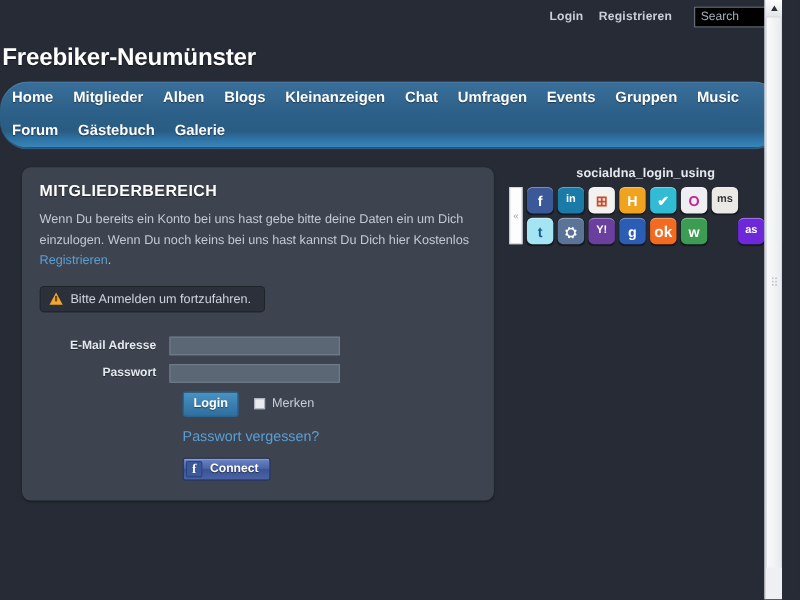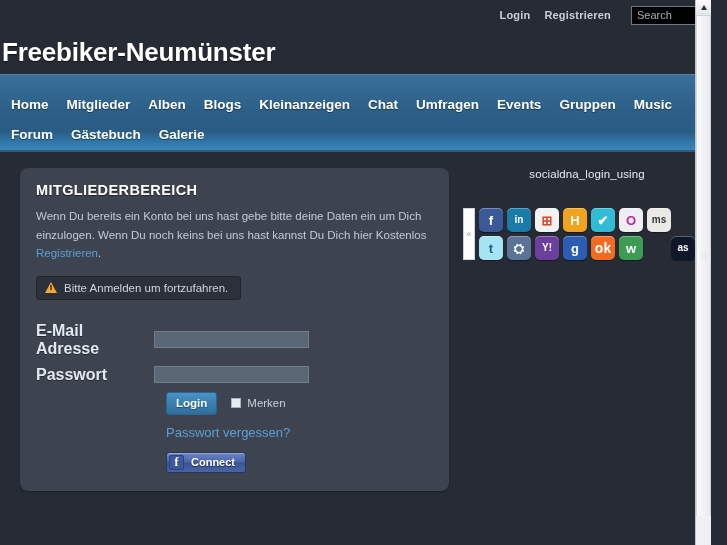--- a/index.html
+++ b/index.html
@@ -28,31 +28,32 @@
     background:#000000; border:1px solid #6d7886;
     color:#9aa5b3; font-size:11px;
     padding: 0 5px; outline:none;
     font-family:"Liberation Sans", sans-serif;
   }
   .search-box::placeholder { color:#a6b0bd; }
 
   
   .logo-wrap { height: 44px; padding-left: 2px; display:flex; align-items:center; }
   .logo {
-    color:#ffffff; font-size:26px; font-weight:bold;
+    color:#ffffff; font-size:22px; font-weight:bold;
     letter-spacing:-0.2px;
     text-shadow: 0 1px 1px rgba(0,0,0,.6);
   }
 
   
   .nav {
     background: linear-gradient(to bottom, #3a6f9b 0%, #2d6189 45%, #2a5c83 75%, #2f78ab 90%, #3a84b8 100%);
     border-bottom: 2px solid #2b5c80;
-    padding: 16px 0 0 2px;
+    padding: 0 0 0 2px;
     box-shadow: inset 0 1px 0 rgba(255,255,255,.12);
+    border-radius: 26px;
   }
   .nav-row { display:flex; flex-wrap:wrap; align-items:center; }
   .nav-item {
     color:#ffffff; font-size:13.5px; font-weight:bold;
     padding: 8px 9px; text-decoration:none; white-space:nowrap;
     text-shadow: 0 1px 1px rgba(0,0,0,.45);
     line-height:1.05;
   }
 
   
@@ -86,22 +87,22 @@
     box-shadow: inset 0 0 0 1px rgba(0,0,0,.25);
   }
   .warn-tri { width:0;height:0; border-left:6.5px solid transparent;
     border-right:6.5px solid transparent; border-bottom:11px solid #f0a830;
     position:relative; flex:0 0 auto; }
   .warn-tri:after{ content:""; position:absolute; left:-1px; top:3px;
     width:2px;height:5px;background:#7a4a05; }
 
   .form-row { display:flex; align-items:center; margin-bottom: 8px; }
   .form-label {
-    width: 118px; padding-right: 28px;
-    color:#e4e9ef; font-size:16px; font-weight:bold;
+    width: 118px; text-align:right; padding-right: 12px;
+    color:#e4e9ef; font-size:11px; font-weight:bold;
     text-shadow:0 1px 0 rgba(0,0,0,.4);
   }
   .form-input {
     width: 155px; height: 17px;
     background:#5c6775; border:1px solid #727d8b;
     outline:none; color:#fff; font-size:11px;
     padding: 0 4px;
     font-family:"Liberation Sans", sans-serif;
   }
   .form-actions { display:flex; align-items:center; padding-left: 130px; margin-top: 8px; }
@@ -135,22 +136,22 @@
     width:15px;height:15px;background:#3b5998;border:1px solid #2b4480;
     color:#fff; font-size:12px; font-weight:bold; font-family:"Liberation Serif", serif;
     display:flex; align-items:center; justify-content:center;
     line-height:1; border-radius:2px; margin-right:7px;
   }
   .fb-label { color:#fff; font-size:11px; font-weight:bold;
     text-shadow:0 1px 1px rgba(0,0,0,.5); }
 
   
   .social-title {
-    text-align:center; color:#e6eaf0; font-size:11.5px; font-weight:normal;
-    margin: 0 0 28px 0; letter-spacing:.1px;
+    text-align:center; color:#e6eaf0; font-size:11.5px; font-weight:bold;
+    margin: 0 0 6px 0; letter-spacing:.1px;
   }
   .social-body { display:flex; align-items:stretch; justify-content:center; gap:4px; }
   .s-arrow {
     width:12px; background:#fdfdfd; border:1px solid #cfd4da;
     display:flex; align-items:center; justify-content:center;
     color:#9aa1aa; font-size:9px; cursor:pointer;
   }
   .icon-grid { display:flex; flex-direction:column; gap:4px; }
   .icon-row { display:flex; gap:4px; }
   .sicon {
@@ -275,21 +276,21 @@
               <div class="sicon" style="background: rgb(239, 238, 242); color: rgb(192, 39, 154);">O</div>
               <div class="sicon" style="background: rgb(235, 233, 228); color: rgb(51, 55, 60); font-size: 10px;">ms</div>
             </div>
           <div class="icon-row" id="srow1">
               <div class="sicon" style="background: rgb(165, 228, 242); color: rgb(23, 96, 140);">t</div>
               <div class="sicon" style="background: rgb(91, 115, 151); color: rgb(255, 255, 255);">⛭</div>
               <div class="sicon" style="background: rgb(107, 63, 158); color: rgb(255, 255, 255); font-size: 10px;">Y!</div>
               <div class="sicon" style="background: rgb(43, 93, 180); color: rgb(255, 255, 255);">g</div>
               <div class="sicon" style="background: rgb(243, 106, 33); color: rgb(255, 255, 255); font-size: 14px;">ok</div>
               <div class="sicon" style="background: rgb(61, 156, 84); color: rgb(255, 255, 255);">w</div>
-              <div class="sicon" style="background: #0f172a; color: rgb(255, 255, 255); font-size: 10px; margin-left: 24px;">as</div>
+              <div class="sicon" style="background: #6d28d9; color: rgb(255, 255, 255); font-size: 10px; margin-left: 24px;">as</div>
             </div>
         </div>
         <div class="s-arrow">»</div>
       </div>
     </div>
   </div>
 
   <div class="scrollbar">
     <div class="sb-up">
         <i></i>

